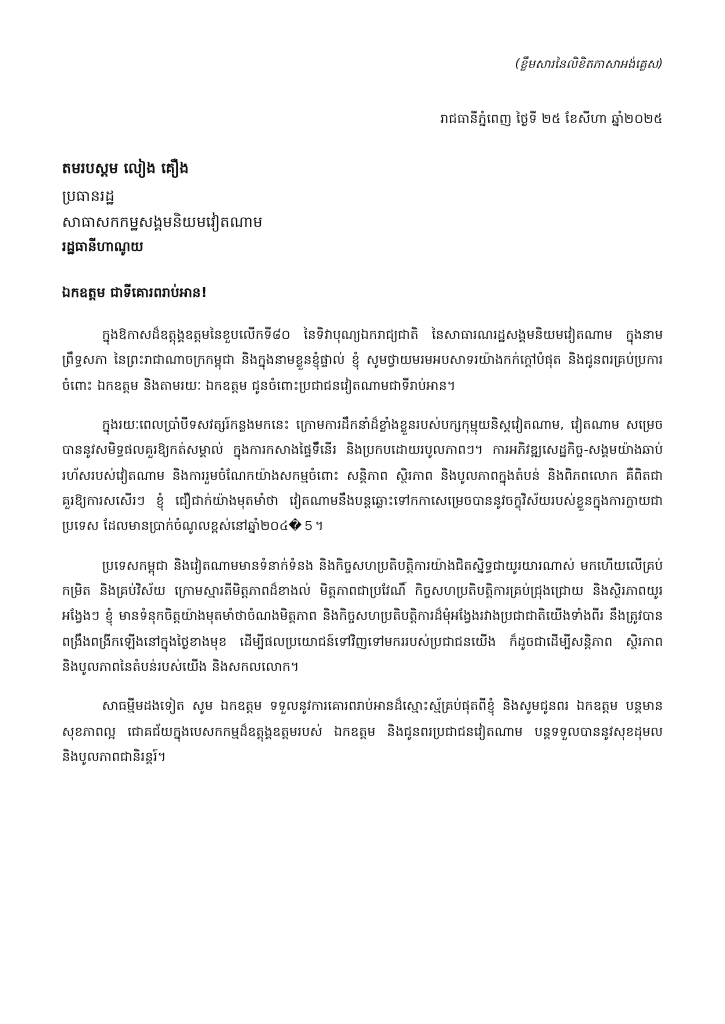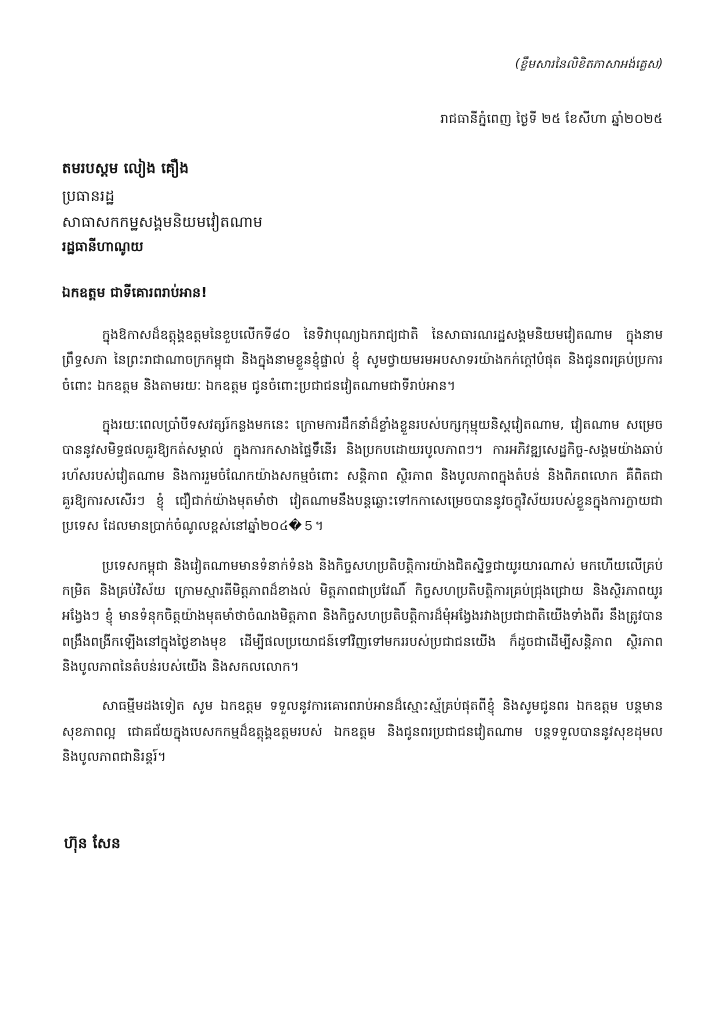--- a/index.html
+++ b/index.html
@@ -106,17 +106,14 @@
     <div class="recipient-country khmer">រដ្ឋធានីហាណូយ</div>
   </div>
 
   <div class="salutation khmer">ឯកឧត្តម ជាទីគោរពរាប់អាន!</div>
 
   <p class="body-par khmer">ក្នុងឱកាសដ៏ឧត្តុង្គឧត្តមនៃខួបលើកទី៨០ នៃទិវាបុណ្យឯករាជ្យជាតិ នៃសាធារណរដ្ឋសង្គមនិយមវៀតណាម ក្នុងនាមព្រឹទ្ធសភា នៃព្រះរាជាណាចក្រកម្ពុជា និងក្នុងនាមខ្លួនខ្ញុំផ្ទាល់ ខ្ញុំ សូមថ្វាយមរមអបសាទរយ៉ាងកក់ក្ដៅបំផុត និងជូនពរគ្រប់ប្រការចំពោះ ឯកឧត្តម និងតាមរយៈ ឯកឧត្តម ជូនចំពោះប្រជាជនវៀតណាមជាទីរាប់អាន។</p>
   <p class="body-par khmer">ក្នុងរយៈពេលប្រាំបីទសវត្សរ៍កន្លងមកនេះ ក្រោមការដឹកនាំដ៏ខ្លាំងខ្លួនរបស់បក្សកុម្មុយនិស្តវៀតណាម, វៀតណាម សម្រេចបាននូវសមិទ្ធផលគួរឱ្យកត់សម្គាល់ ក្នុងការកសាងផ្ទៃទី៏នេីរ និងប្រកបដោយរបូលភាពៗ។ ការអភិវឌ្ឍសេដ្ឋកិច្ច-សង្គមយ៉ាងឆាប់រហ័សរបស់វៀតណាម និងការរួមចំណែកយ៉ាងសកម្មចំពោះ សន្តិភាព ស្ថិរភាព និងបូលភាពក្នុងតំបន់ និងពិភពលោក គឺពិតជាគួរឱ្យការសសើរៗ ខ្ញុំ ជឿជាក់យ៉ាងមុតមាំថា វៀតណាមនឹងបន្តឆ្លោះទៅកកាសេម្រេចបាននូវចក្ខុវិស័យរបស់ខ្លួនក្នុងការក្លាយជាប្រទេស ដែលមានប្រាក់ចំណូលខ្ពស់នៅឆ្នាំ២០៤�５។</p>
   <p class="body-par khmer">ប្រទេសកម្ពុជា និងវៀតណាមមានទំនាក់ទំនង និងកិច្ចសហប្រតិបត្តិការយ៉ាងជិតស្និទ្ធជាយូរយារណាស់ មកហើយលើគ្រប់កម្រិត និងគ្រប់វិស័យ ក្រោមស្មារតីមិត្តភាពដ៏ខាងល់ មិត្តភាពជាប្រវែណិ៍ កិច្ចសហប្រតិបត្តិការគ្រប់ជ្រុងជ្រោយ និងស្ថិរភាពយូរអង្វែងៗ ខ្ញុំ មានទំនុកចិត្តយ៉ាងមុតមាំថាចំណងមិត្តភាព និងកិច្ចសហប្រតិបត្តិការដ៏មុំអង្វែងរវាងប្រជាជាតិយើងទាំងពីរ នឹងត្រូវបានពង្រឹងពង្រីកឡើងនៅក្នុងថ្ងៃខាងមុខ ដើម្បីផលប្រយោជន៍ទៅវិញទៅមកររបស់ប្រជាជនយើង ក៏ដូចជាដើម្បីសន្តិភាព ស្ថិរភាព និងបូលភាពនៃតំបន់របស់យើង និងសកលលោក។</p>
   <p class="body-par khmer">សាធម្មីមដងទៀត សូម ឯកឧត្តម ទទួលនូវការគោរពរាប់អានដ៏ស្មោះស្ម័គ្រប់ផុតពីខ្ញុំ និងសូមជូនពរ ឯកឧត្តម បន្តមានសុខភាពល្អ ជោគជ័យក្នុងបេសកកម្មដ៏ឧត្តុង្គឧត្តមរបស់ ឯកឧត្តម និងជូនពរប្រជាជនវៀតណាម បន្តទទួលបាននូវសុខដុមល និងបូលភាពជានិរន្តរ៍។</p>
 
-  <div class="signature-block">
-    <div class="signer-name khmer">ហ៊ុន សែន</div>
-  </div>
 
 </div>
 
 </body></html>

